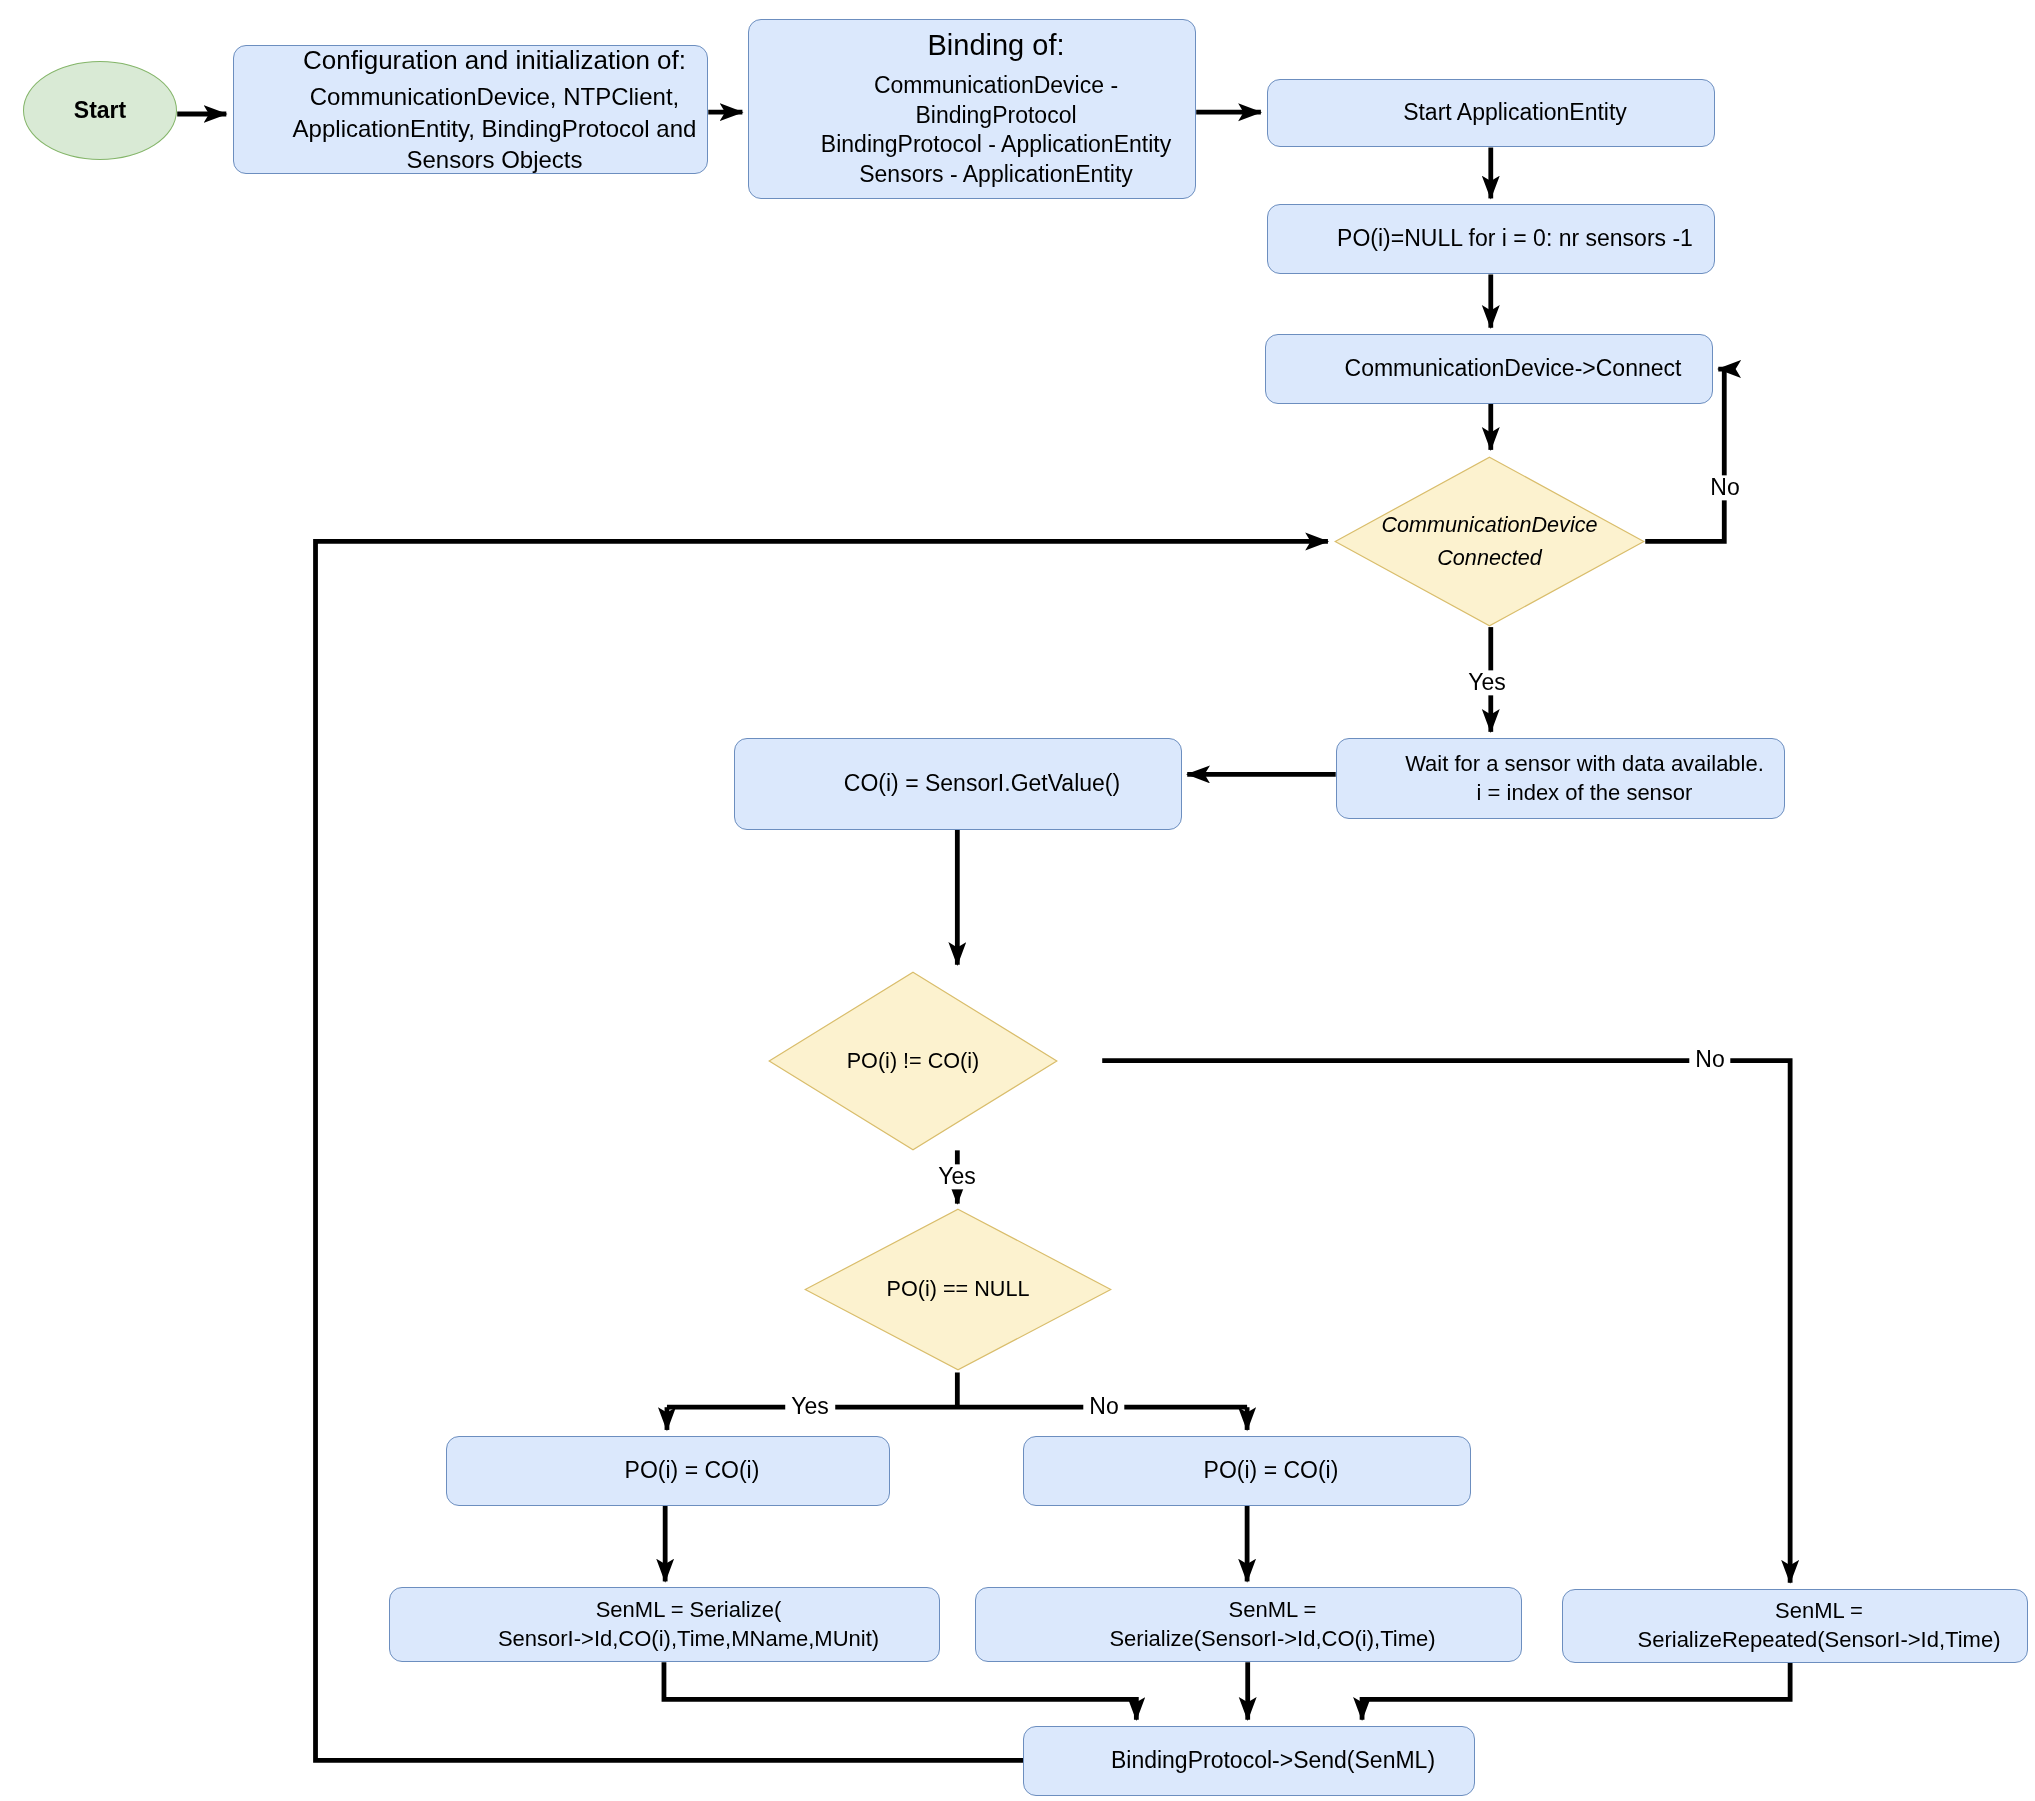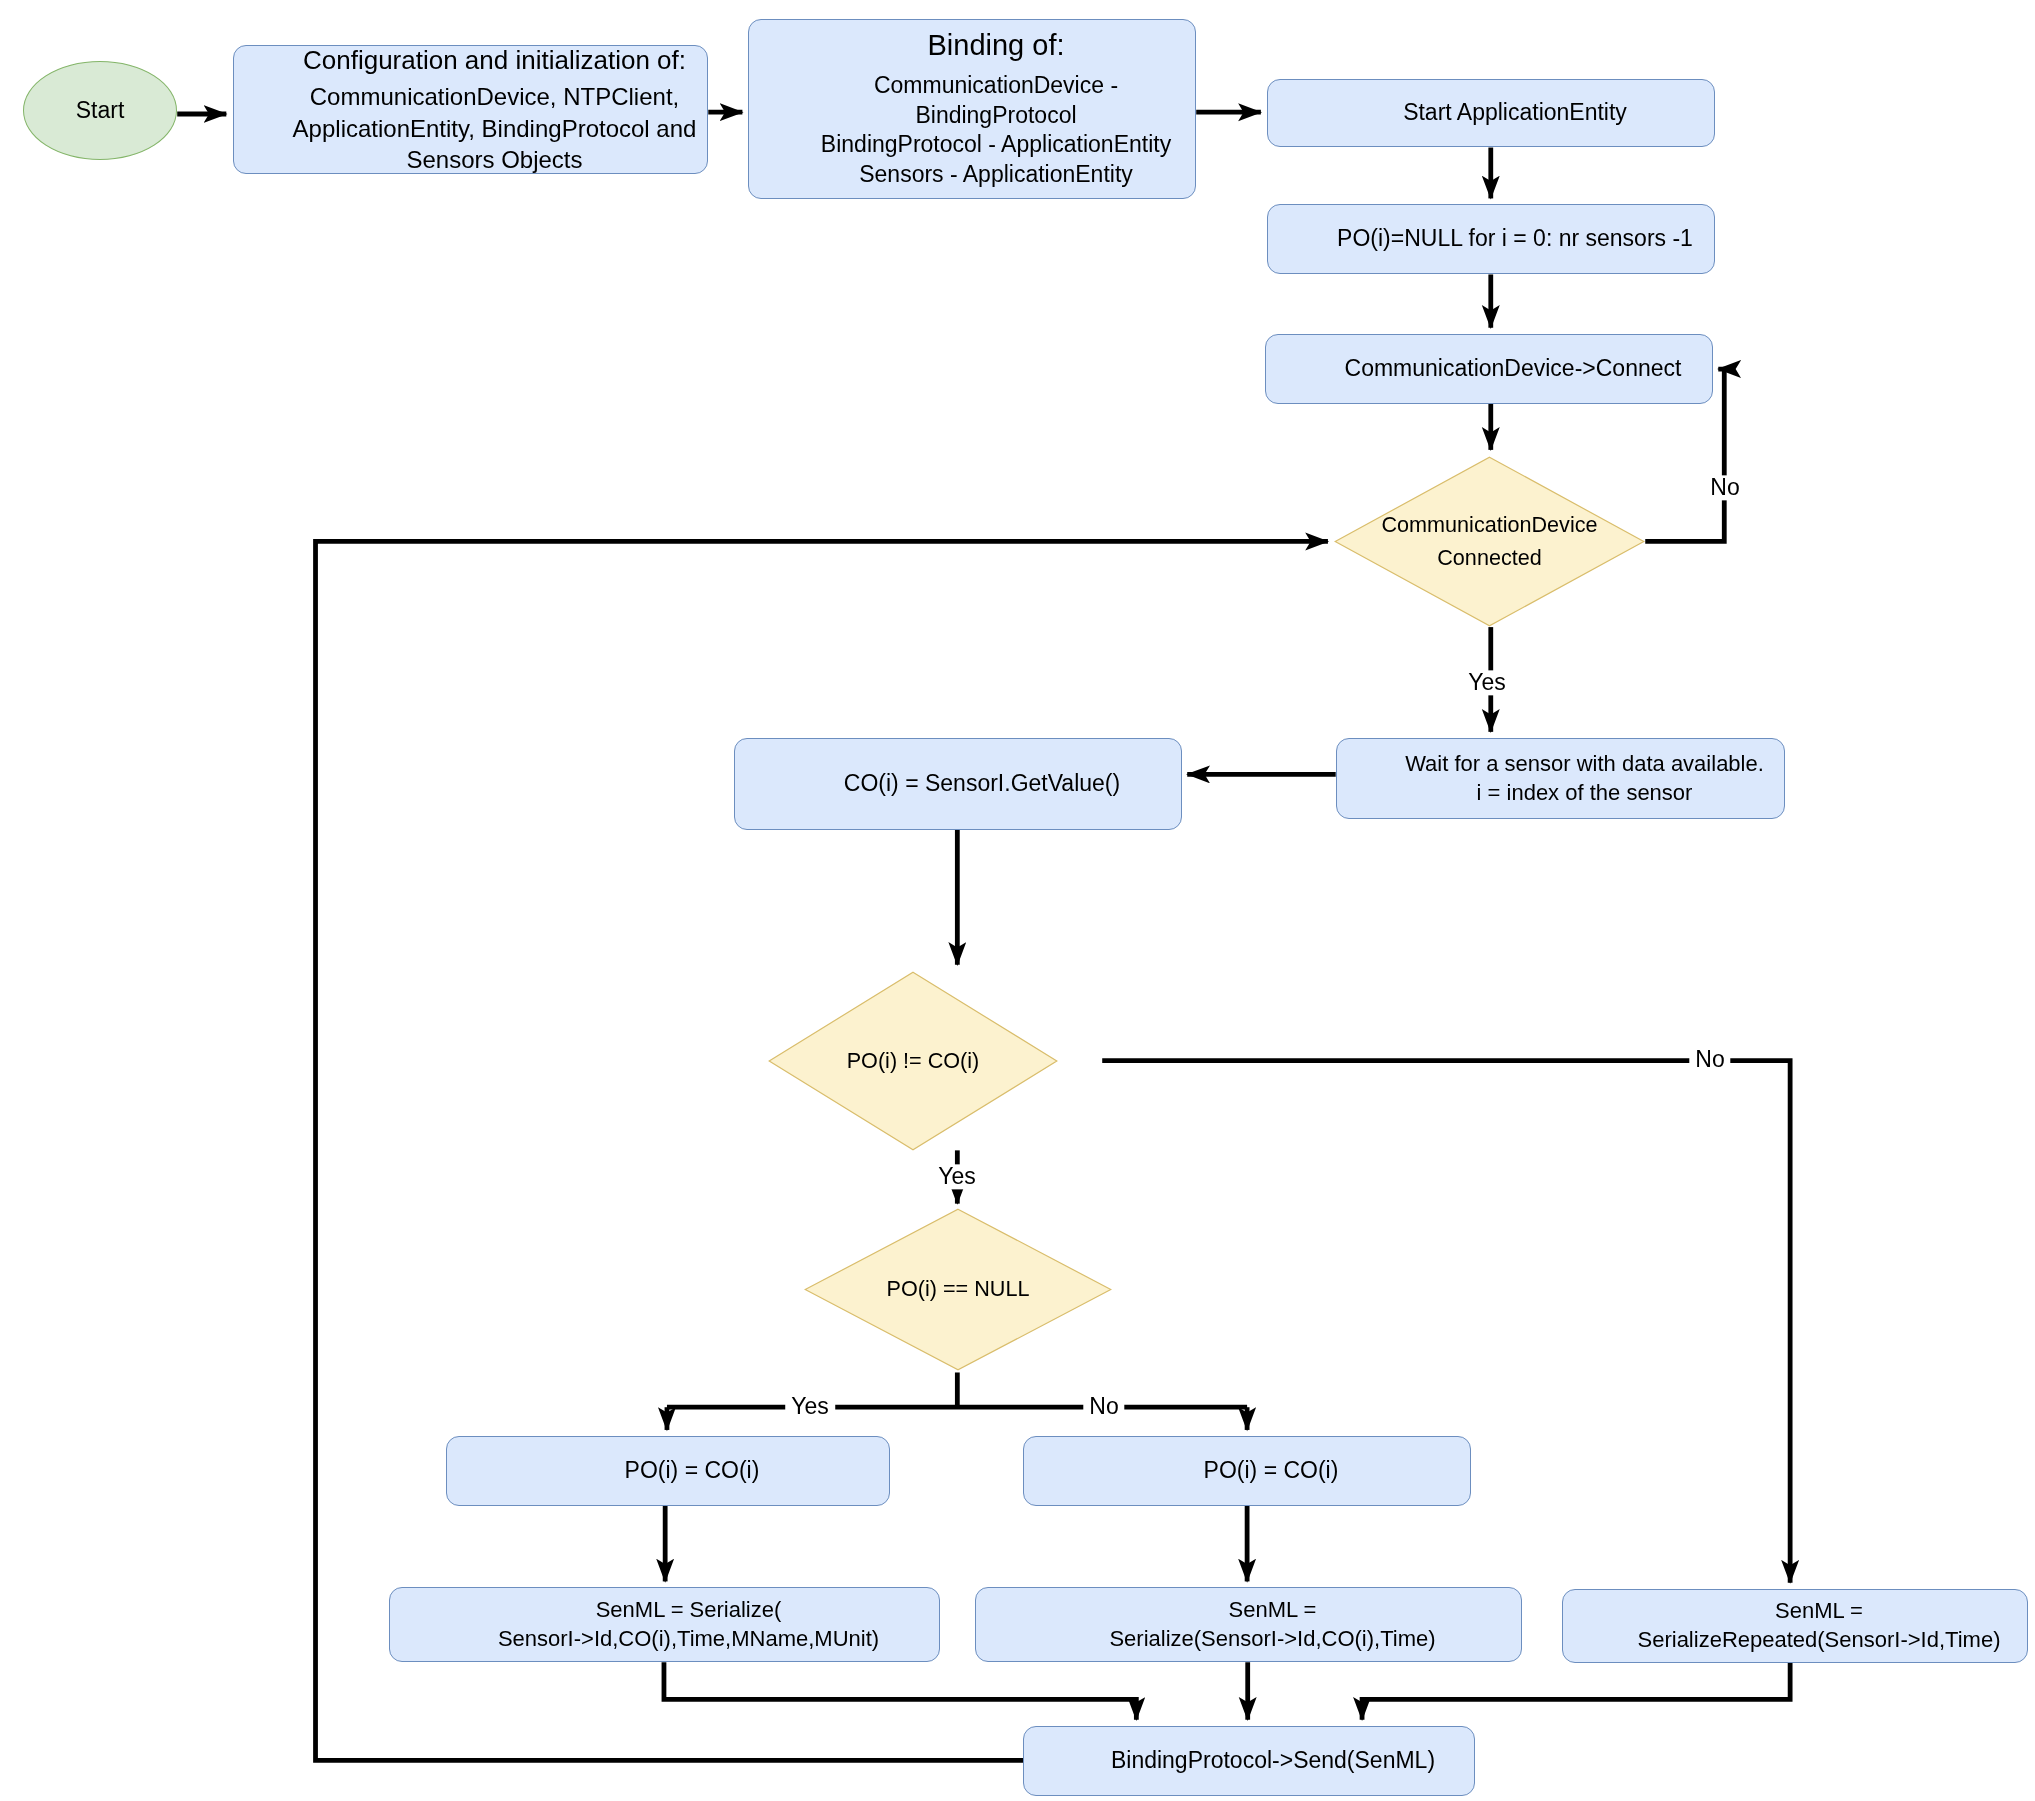--- a/index.html
+++ b/index.html
@@ -10,21 +10,21 @@
   }
   html,body{margin:0;padding:0;background:var(--background);}
   .stage{position:relative;width:2035px;height:1802px;background:var(--background);
          font-family:"Liberation Sans","DejaVu Sans",sans-serif;color:var(--text_color);overflow:hidden;}
   svg.wires{position:absolute;left:0;top:0;width:2035px;height:1802px;}
   svg.wires path{stroke:var(--edge_color);stroke-width:8;fill:none;}
   svg.wires .arrowhead{fill:var(--edge_color);stroke:none;}
   .node{position:absolute;box-sizing:border-box;display:flex;flex-direction:column;
         align-items:center;justify-content:center;text-align:center;line-height:1.3;}
   .process{background:var(--process_fill);border:1.8px solid var(--process_stroke);border-radius:13px;padding-left:48px;}
-  .terminator{background:var(--terminator_fill);border:1.8px solid var(--terminator_stroke);border-radius:50%;}
+  .terminator{background:var(--terminator_fill);border:1.8px solid var(--terminator_stroke);border-radius:50%;font-weight:bold;}
   .decision{background:transparent;border:none;padding:0;}
   .decision svg{position:absolute;left:0;top:0;width:100%;height:100%;}
   .decision polygon{fill:var(--decision_fill);stroke:var(--decision_stroke);stroke-width:2;}
   .decision .dtext{position:relative;z-index:1;text-align:center;line-height:1.5;font-size:21.6px;}
   .fs38{font-size:23px;} .fs37{font-size:22px;}
   .cfg-title{font-size:26px;margin-bottom:3.6px;}
   .cfg-line{font-size:24px;display:block;}
   .bind-title{font-size:29px;margin-bottom:6px;}
   .bind-line{font-size:23px;display:block;}
   .mline{display:block;}
@@ -89,21 +89,21 @@
   </div>
 
   <div class="node process fs38" style="left:1267px;top:204px;width:448px;height:70px;">
     <span>PO(i)=NULL for i = 0: nr sensors -1</span>
   </div>
 
   <div class="node process fs38" style="left:1265px;top:334px;width:448px;height:70px;">
     <span>CommunicationDevice-&gt;Connect</span>
   </div>
 
-  <div class="node decision" style="left:1334px;top:456px;width:311px;height:171px;">
+  <div class="node decision" style="left:1334px;top:456px;width:311px;height:171px;font-style:italic;">
     <svg viewBox="0 0 520 286" preserveAspectRatio="none">
       <polygon points="260,2 518,143 260,284 2,143"></polygon>
     </svg>
     <div class="dtext">
       <span class="mline">CommunicationDevice</span>
       <span class="mline">Connected</span>
     </div>
   </div>
 
   <div class="node process fs37" style="left:1336px;top:738px;width:449px;height:81px;">

